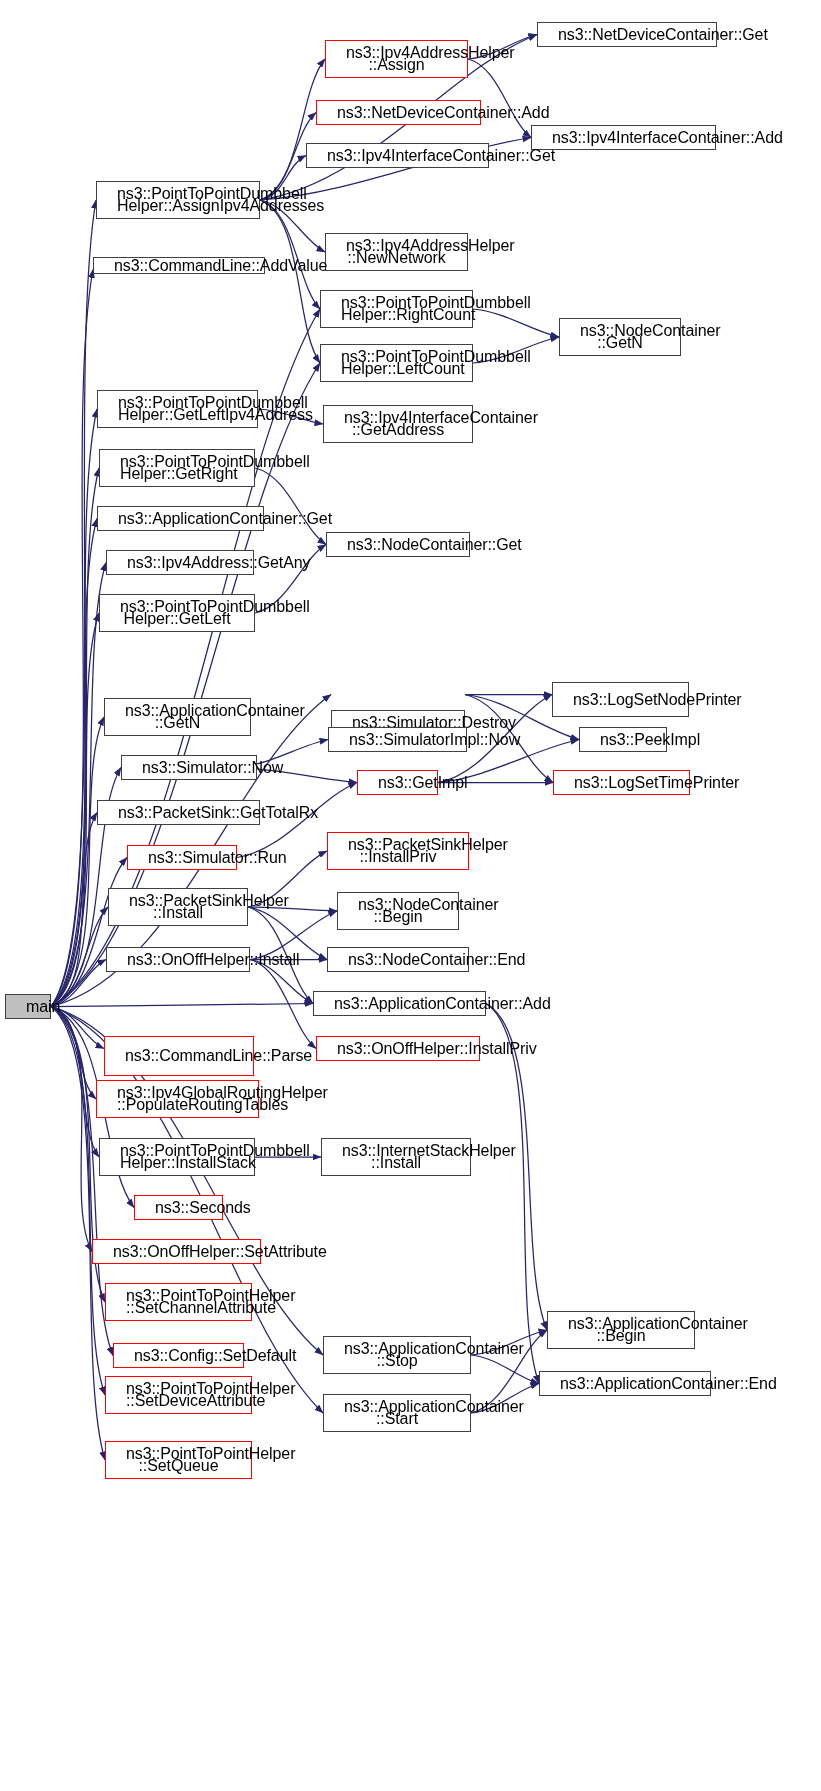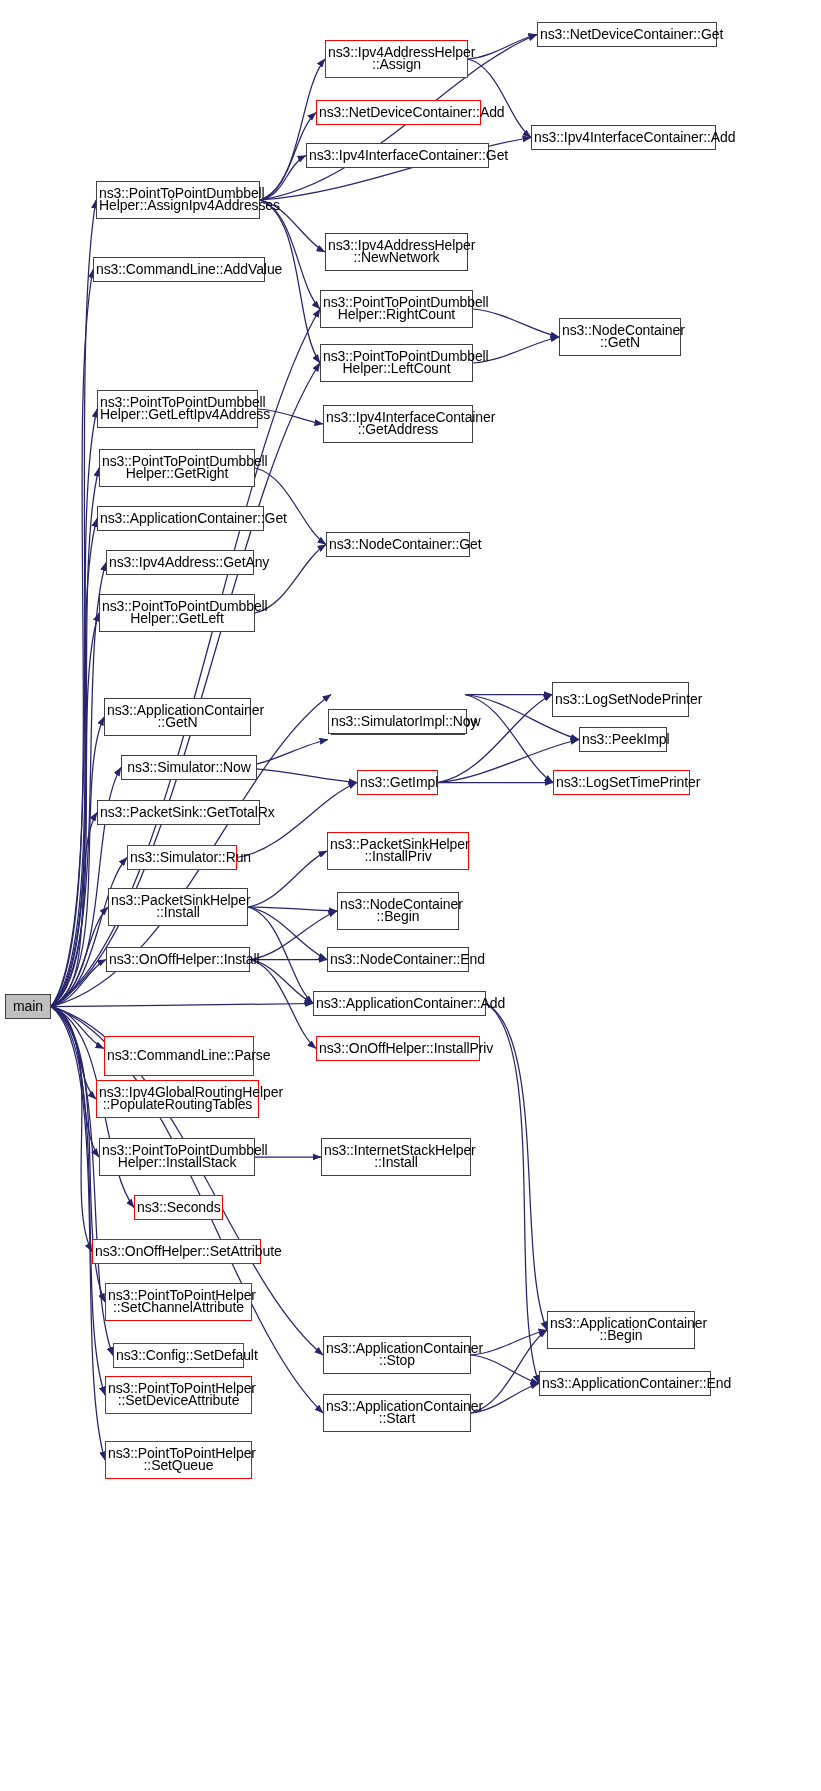--- a/index.html
+++ b/index.html
@@ -23,28 +23,28 @@
     height: 1791px;
     pointer-events: none;
   }
   .node {
     position: absolute;
     box-sizing: border-box;
     display: flex;
     align-items: center;
     justify-content: center;
     text-align: center;
-    font-size: 14px;
+    font-size: 16px;
     line-height: 11.6px;
     color: #000000;
     background: #ffffff;
     border: 1px solid #404040;
     white-space: pre-line;
     letter-spacing: -0.1px;
-    padding: 0 2px;
+    padding: 0 20px;
   }
   .node.red {
     border: 1px solid #ff0000;
   }
   .node.root {
     background: #bfbfbf;
     border: 1px solid #404040;
   }
   .node-label {
     display: block;
@@ -137,21 +137,21 @@
       <div class="node" style="left: 96px; top: 181px; width: 164px; height: 38px;"><span class="node-label">ns3::PointToPointDumbbell
 Helper::AssignIpv4Addresses</span></div>
       <div class="node" style="left: 537px; top: 22px; width: 180px; height: 25px;"><span class="node-label">ns3::NetDeviceContainer::Get</span></div>
       <div class="node red" style="left: 325px; top: 40px; width: 143px; height: 38px;"><span class="node-label">ns3::Ipv4AddressHelper
 ::Assign</span></div>
       <div class="node red" style="left: 316px; top: 100px; width: 165px; height: 25px;"><span class="node-label">ns3::NetDeviceContainer::Add</span></div>
       <div class="node" style="left: 531px; top: 125px; width: 185px; height: 25px;"><span class="node-label">ns3::Ipv4InterfaceContainer::Add</span></div>
       <div class="node" style="left: 306px; top: 143px; width: 183px; height: 25px;"><span class="node-label">ns3::Ipv4InterfaceContainer::Get</span></div>
       <div class="node" style="left: 325px; top: 233px; width: 143px; height: 38px;"><span class="node-label">ns3::Ipv4AddressHelper
 ::NewNetwork</span></div>
-      <div class="node" style="left: 93px; top: 257px; width: 172px; height: 25px;"><span class="node-label">ns3::CommandLine::AddValue</span></div>
+      <div class="node" style="left: 93px; top: 257px; width: 172px; height: 17px;"><span class="node-label">ns3::CommandLine::AddValue</span></div>
       <div class="node" style="left: 320px; top: 290px; width: 153px; height: 38px;"><span class="node-label">ns3::PointToPointDumbbell
 Helper::RightCount</span></div>
       <div class="node" style="left: 559px; top: 318px; width: 122px; height: 38px;"><span class="node-label">ns3::NodeContainer
 ::GetN</span></div>
       <div class="node" style="left: 320px; top: 344px; width: 153px; height: 38px;"><span class="node-label">ns3::PointToPointDumbbell
 Helper::LeftCount</span></div>
       <div class="node" style="left: 97px; top: 390px; width: 161px; height: 38px;"><span class="node-label">ns3::PointToPointDumbbell
 Helper::GetLeftIpv4Address</span></div>
       <div class="node" style="left: 323px; top: 405px; width: 150px; height: 38px;"><span class="node-label">ns3::Ipv4InterfaceContainer
 ::GetAddress</span></div>
@@ -159,21 +159,21 @@
 Helper::GetRight</span></div>
       <div class="node" style="left: 97px; top: 506px; width: 167px; height: 25px;"><span class="node-label">ns3::ApplicationContainer::Get</span></div>
       <div class="node" style="left: 326px; top: 532px; width: 144px; height: 25px;"><span class="node-label">ns3::NodeContainer::Get</span></div>
       <div class="node" style="left: 106px; top: 550px; width: 148px; height: 25px;"><span class="node-label">ns3::Ipv4Address::GetAny</span></div>
       <div class="node" style="left: 99px; top: 594px; width: 156px; height: 38px;"><span class="node-label">ns3::PointToPointDumbbell
 Helper::GetLeft</span></div>
       <div class="node" style="left: 104px; top: 698px; width: 147px; height: 38px;"><span class="node-label">ns3::ApplicationContainer
 ::GetN</span></div>
       <div class="node" style="left: 331px; top: 682px; width: 134px; height: 25px; margin-top: 28px;"><span class="node-label">ns3::Simulator::Destroy</span></div>
       <div class="node" style="left: 552px; top: 682px; width: 137px; height: 35px;"><span class="node-label">ns3::LogSetNodePrinter</span></div>
-      <div class="node" style="left: 328px; top: 709px; width: 139px; height: 25px;"><span class="node-label">ns3::SimulatorImpl::Now</span></div>
+      <div class="node" style="left: 328px; top: 727px; width: 139px; height: 25px;"><span class="node-label">ns3::SimulatorImpl::Now</span></div>
       <div class="node" style="left: 579px; top: 727px; width: 88px; height: 25px;"><span class="node-label">ns3::PeekImpl</span></div>
       <div class="node" style="left: 121px; top: 755px; width: 136px; height: 25px;"><span class="node-label">ns3::Simulator::Now</span></div>
       <div class="node red" style="left: 357px; top: 770px; width: 81px; height: 25px;"><span class="node-label">ns3::GetImpl</span></div>
       <div class="node red" style="left: 553px; top: 770px; width: 137px; height: 25px;"><span class="node-label">ns3::LogSetTimePrinter</span></div>
       <div class="node" style="left: 97px; top: 800px; width: 163px; height: 25px;"><span class="node-label">ns3::PacketSink::GetTotalRx</span></div>
       <div class="node red" style="left: 327px; top: 832px; width: 142px; height: 38px;"><span class="node-label">ns3::PacketSinkHelper
 ::InstallPriv</span></div>
       <div class="node red" style="left: 127px; top: 845px; width: 110px; height: 25px;"><span class="node-label">ns3::Simulator::Run</span></div>
       <div class="node" style="left: 108px; top: 888px; width: 140px; height: 38px;"><span class="node-label">ns3::PacketSinkHelper
 ::Install</span></div>

